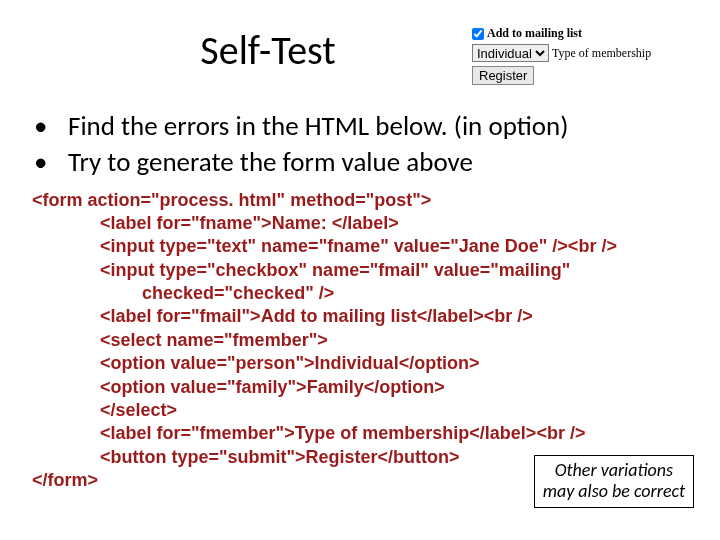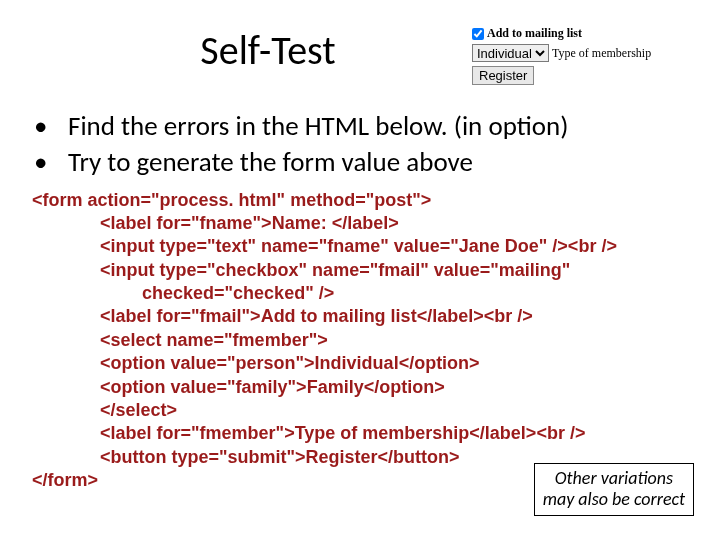--- a/index.html
+++ b/index.html
@@ -87,21 +87,21 @@
     color: #9a1b1b;
     line-height: 1.3;
     margin-left: 4px;
     white-space: pre;
   }
   .code-block .ind1 { padding-left: 68px; display:block; }
   .code-block .ind2 { padding-left: 110px; display:block; }
   .note-box {
     position: absolute;
     right: 26px;
-    bottom: 24px;
+    bottom: 32px;
     border: 1px solid #000;
     font-family: Calibri, Arial, sans-serif;
     font-style: italic;
     font-size: 18px;
     text-align: center;
     line-height: 1.2;
     padding: 4px 8px;
     background: #fff;
   }
 </style>

